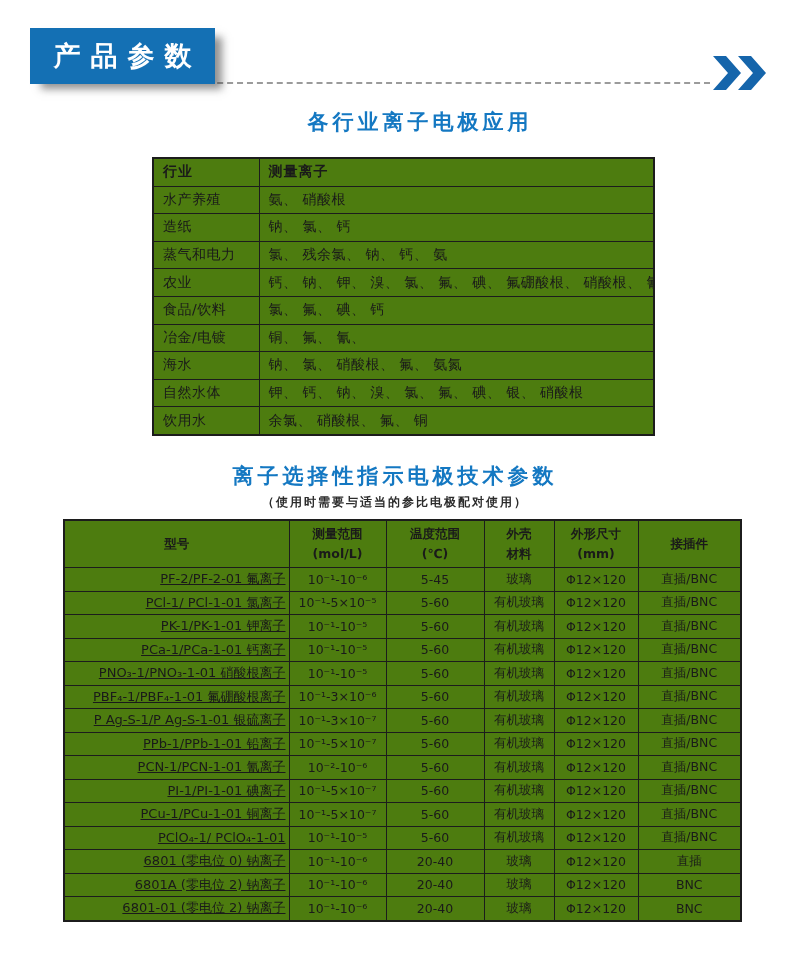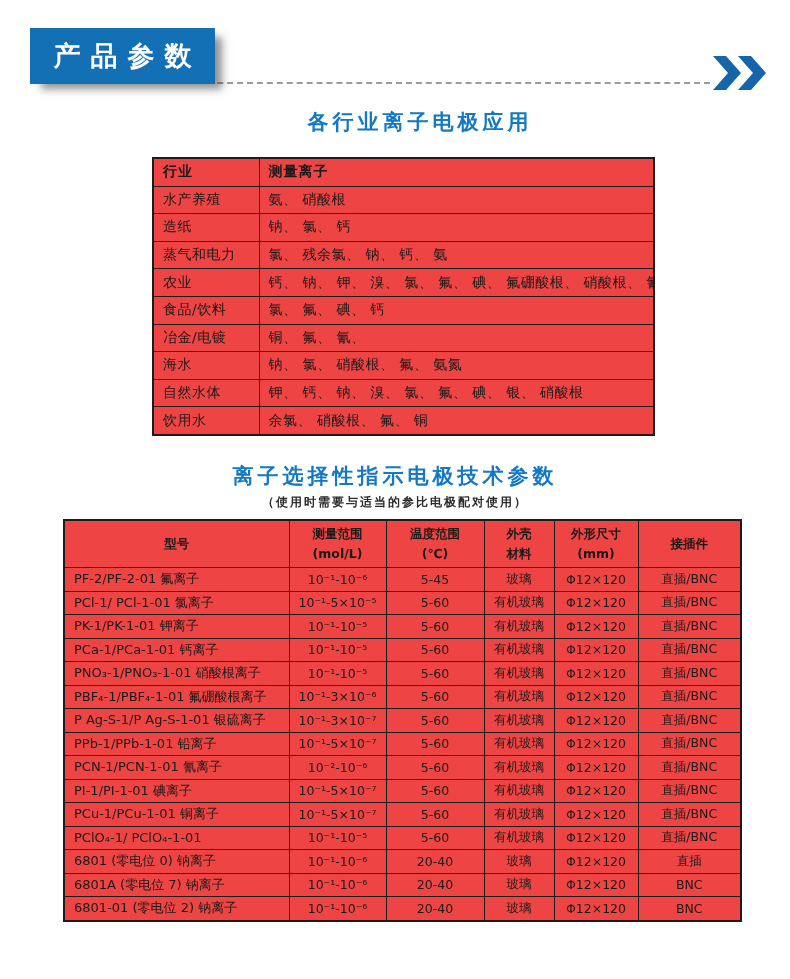--- a/index.html
+++ b/index.html
@@ -69,21 +69,21 @@
     font-size:12px;
     letter-spacing:2px;
     white-space:nowrap;
   }
 
   
   table {
     border-collapse:collapse;
     table-layout:fixed;
     position:absolute;
-    background:#ef4444;
+    background:#4d7c0f;
   }
   th, td {
     border:1px solid #1c1c1c;
     vertical-align:middle;
     color:#1a1a1a;
     overflow:hidden;
     white-space:nowrap;
   }
 
   
@@ -116,23 +116,24 @@
     line-height:1.6;
     padding:0 2px;
   }
   #table2 td {
     height:22.5px;
     font-size:12.5px;
     text-align:center;
     padding:0 3px;
   }
   #table2 td:first-child {
-    text-align:left;
+    text-align:right;
     padding-left:9px;
     font-size:13px;
+    text-decoration:underline;
   }
 </style>
 </head>
 <body>
 
 <div class="page">
 
   <div class="dashed-line"></div>
   <div class="banner-box">
     <span>产品参数</span>
@@ -320,21 +321,21 @@
         </tr>
         <tr>
           <td>6801 (零电位 0) 钠离子</td>
           <td>10⁻¹-10⁻⁶</td>
           <td>20-40</td>
           <td>玻璃</td>
           <td>Φ12×120</td>
           <td>直插</td>
         </tr>
         <tr>
-          <td>6801A (零电位 7) 钠离子</td>
+          <td>6801A (零电位 2) 钠离子</td>
           <td>10⁻¹-10⁻⁶</td>
           <td>20-40</td>
           <td>玻璃</td>
           <td>Φ12×120</td>
           <td>BNC</td>
         </tr>
         <tr>
           <td>6801-01 (零电位 2) 钠离子</td>
           <td>10⁻¹-10⁻⁶</td>
           <td>20-40</td>

